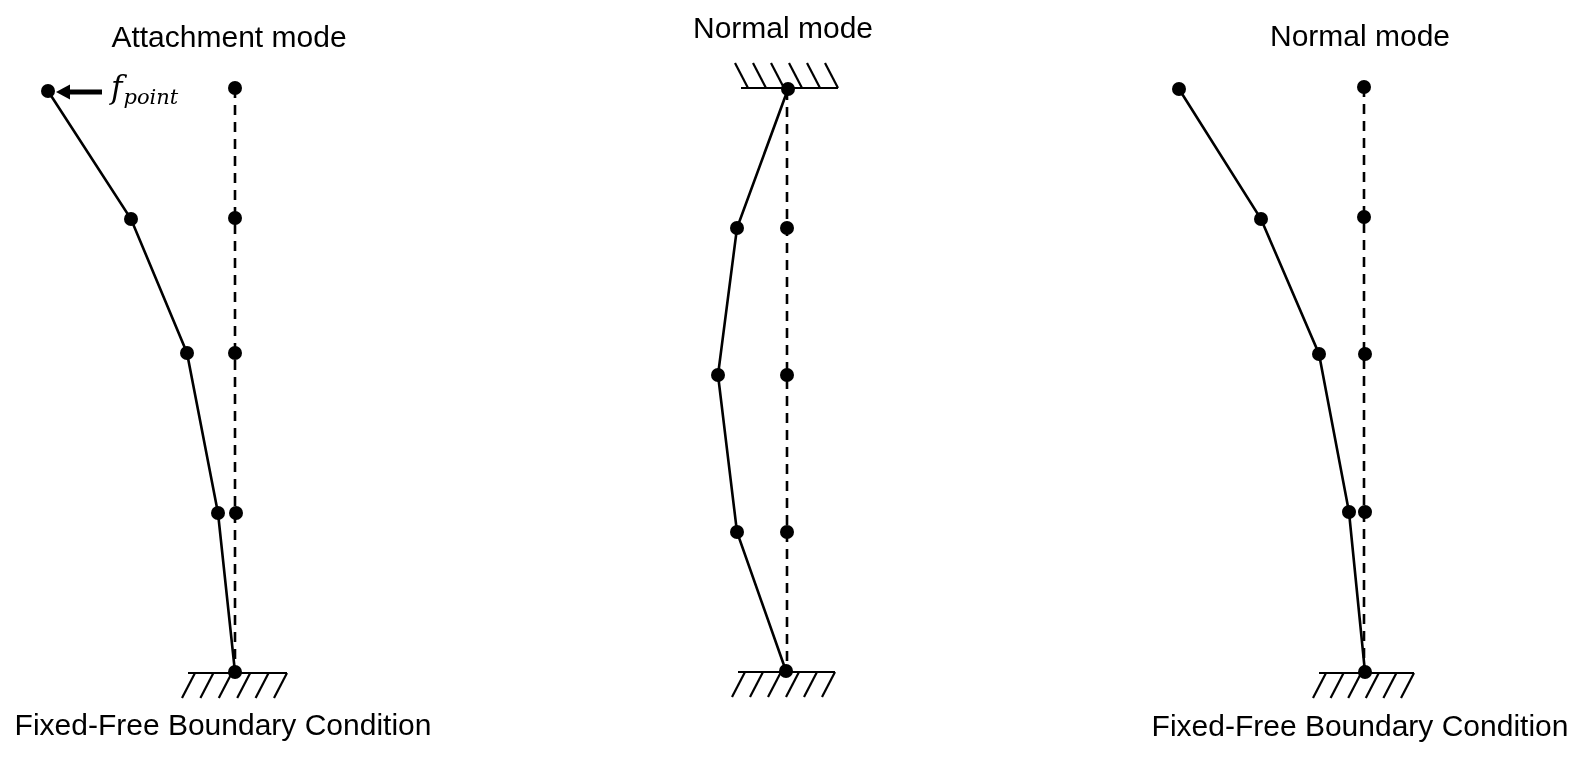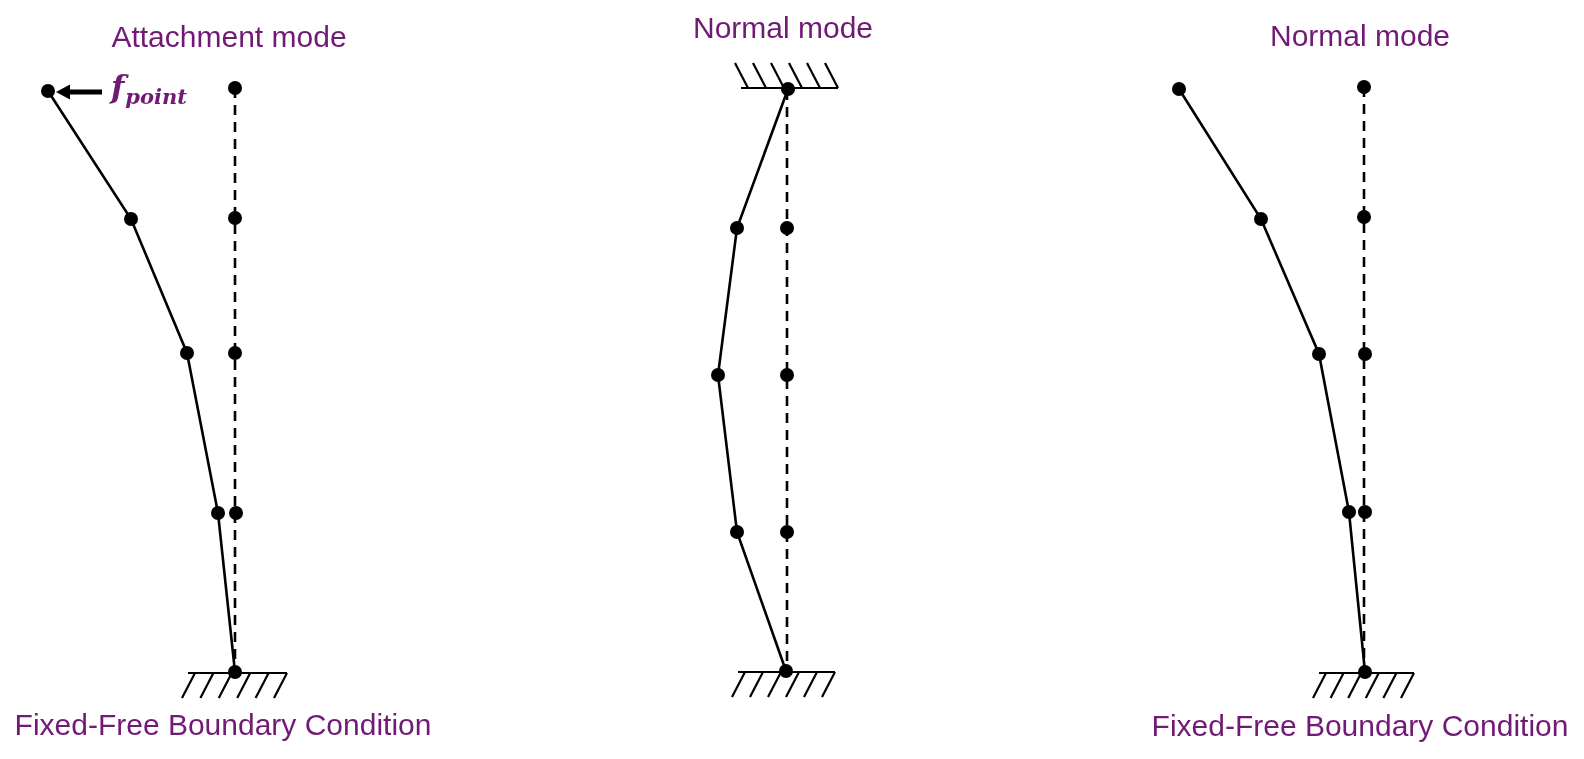--- a/index.html
+++ b/index.html
@@ -21,36 +21,35 @@
     width: 1584px;
     height: 759px;
   }
   #figure-svg {
     position: absolute;
     left: 0; top: 0;
     display: block;
   }
   .label {
     position: absolute;
-    color: #701a75;
+    color: #000000;
     white-space: nowrap;
     user-select: none;
   }
   .panel-title, .panel-caption {
     font-size: 30px;
     line-height: 30px;
     transform: translateX(-50%);
     letter-spacing: 0px;
   }
   .force-label {
     font-family: "DejaVu Serif", "Liberation Serif", serif;
     font-style: italic;
     font-size: 31px;
     line-height: 1;
-    font-weight: bold;
   }
   .force-label .fp-sub {
     font-size: 21px;
     position: relative;
     top: 0.28em;
     margin-left: 1px;
   }
 </style>
 </head>
 <body>

